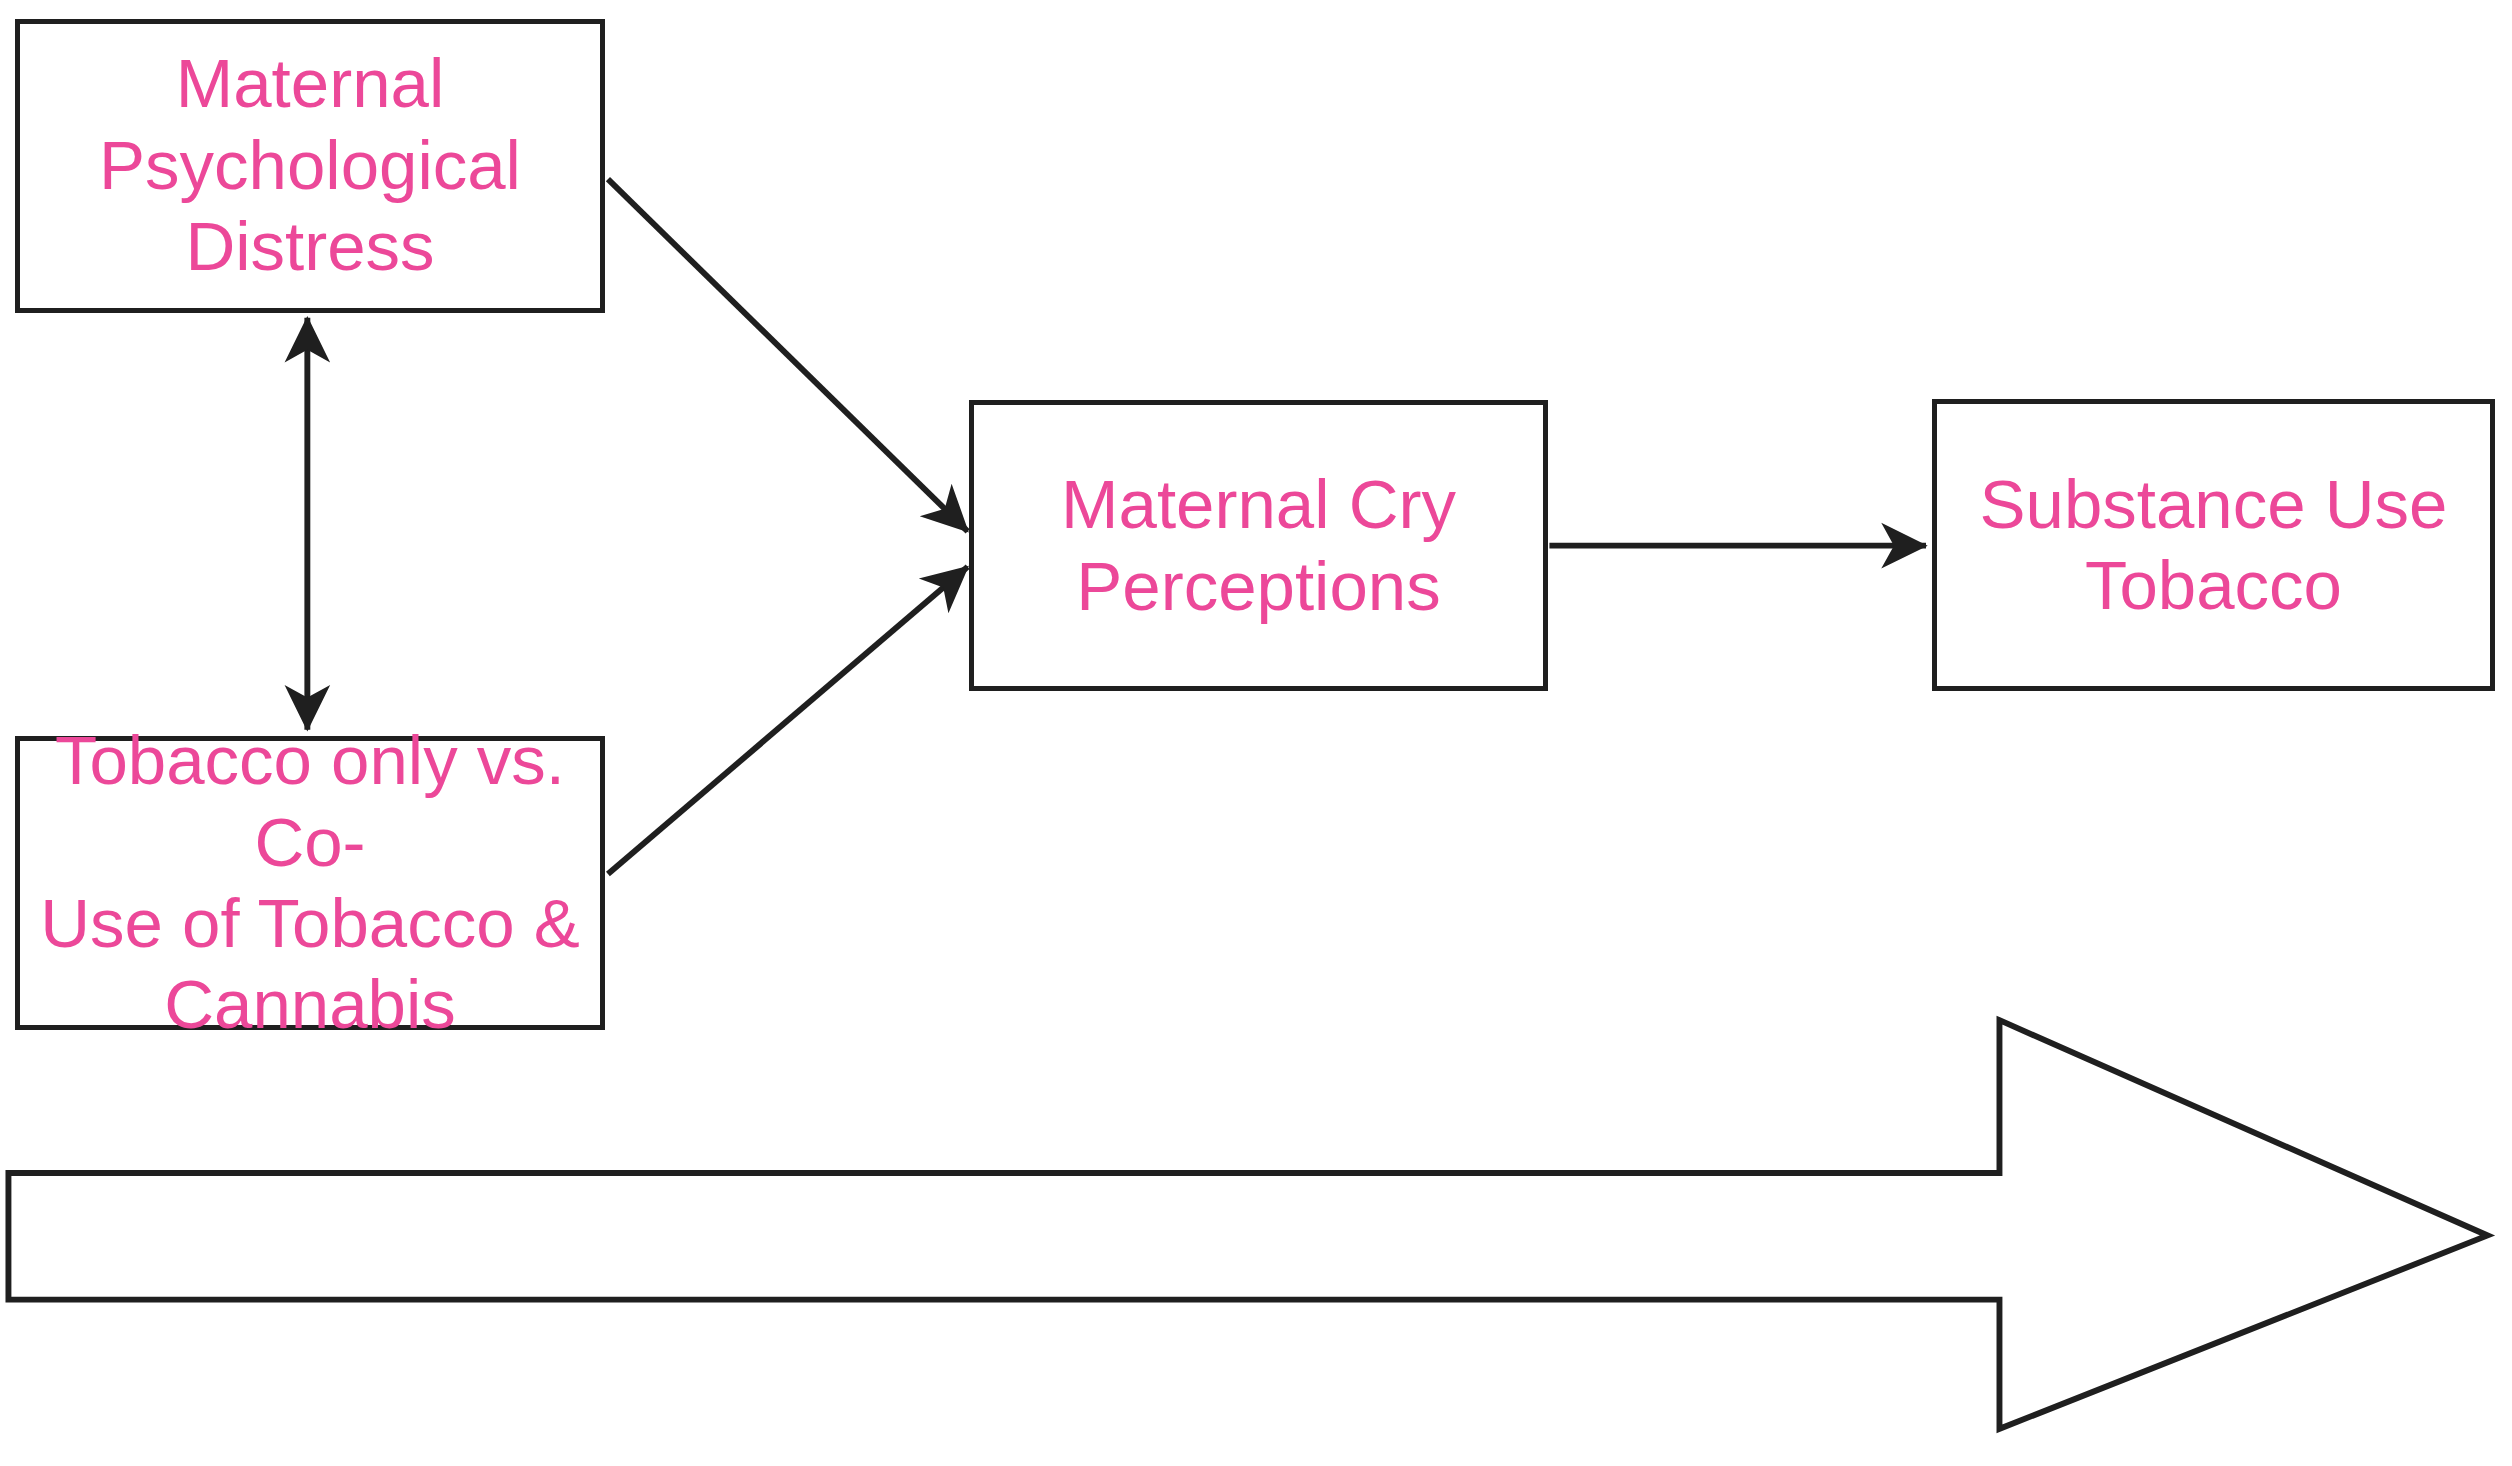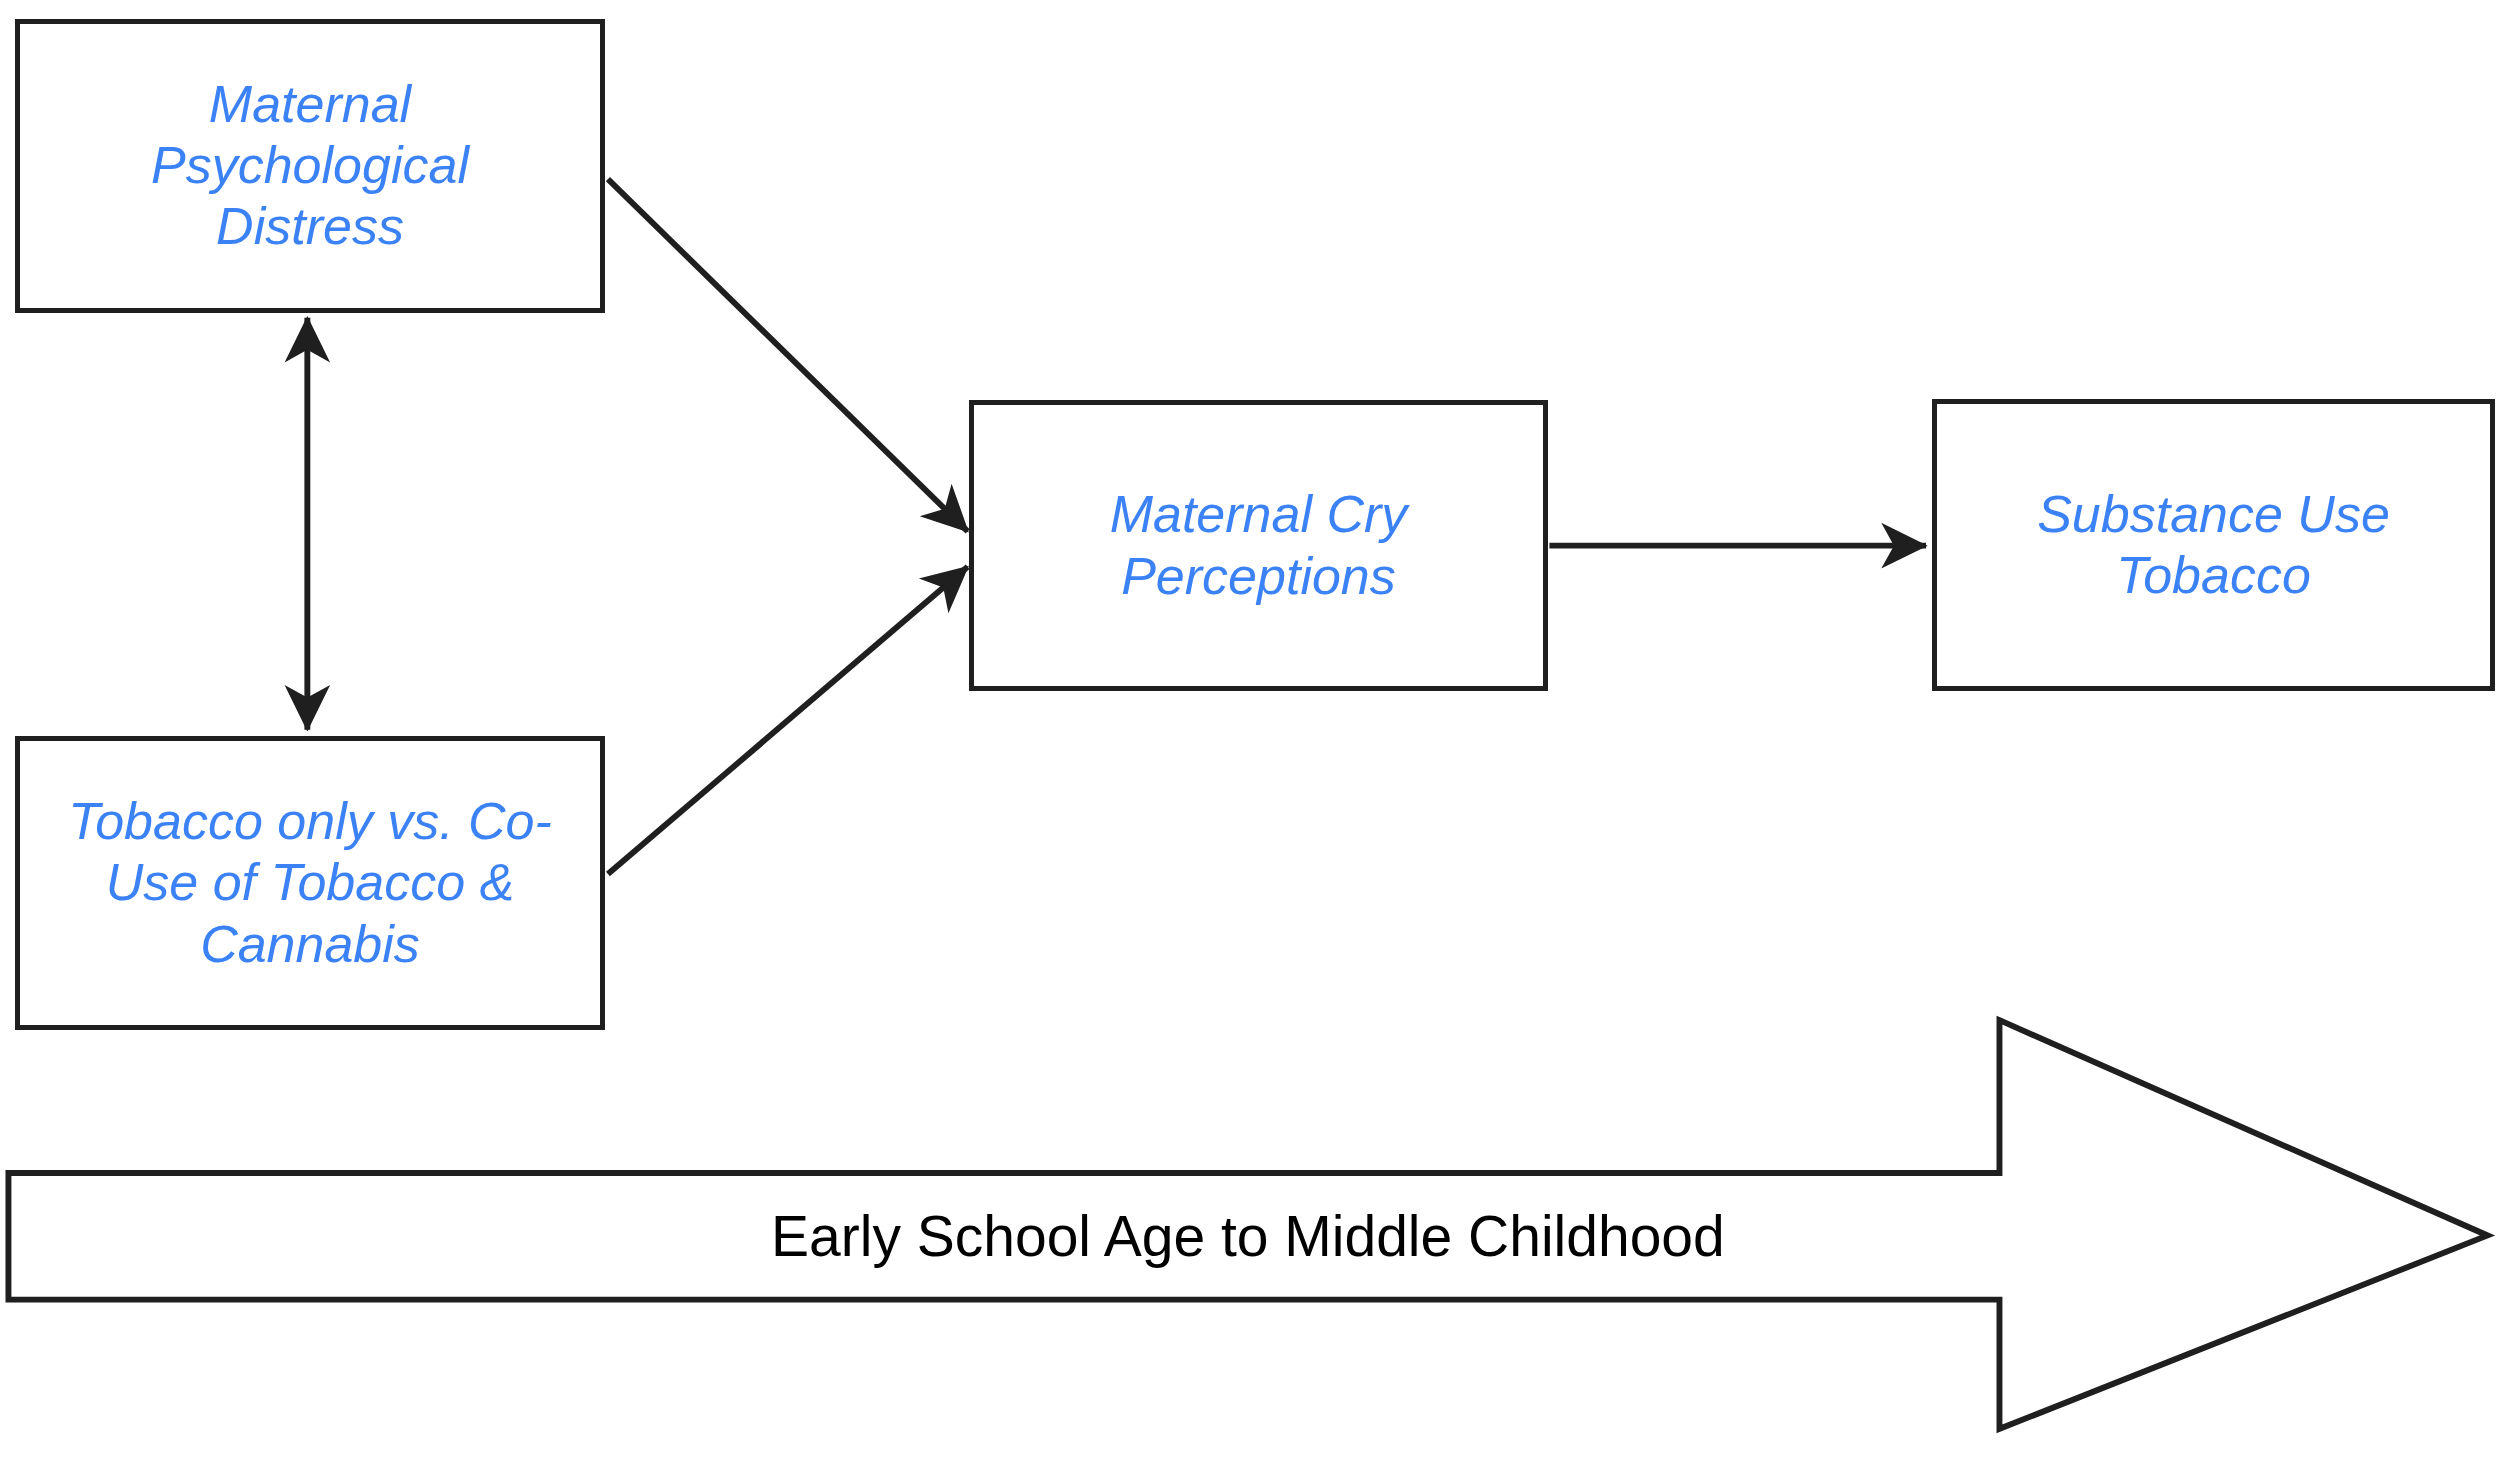--- a/index.html
+++ b/index.html
@@ -25,25 +25,24 @@
   }
   .node {
     position: absolute;
     box-sizing: border-box;
     background: #ffffff;
     border: 5.9px solid #1f1f1f;
     display: flex;
     align-items: center;
     justify-content: center;
     text-align: center;
-    font-size: 52px;
+    font-size: 69px;
     line-height: 1.18;
     white-space: pre-line;
-    color: #3b82f6;
-    font-style: italic;
+    color: #ec4899;
   }
   .node-distress  { left: 15px;   top: 18.6px;  width: 590px; height: 294px; }
   .node-tobacco   { left: 15px;   top: 736px; width: 590px; height: 294px; }
   .node-cry       { left: 969px; top: 400px; width: 579px; height: 291px; }
   .node-craving   { left: 1932px; top: 399px; width: 563px; height: 292px; }
   .timeline-label {
     position: absolute;
     left: 8.4px;
     top: 1175px;
     width: 2479px;
@@ -88,16 +87,15 @@
   <div class="node node-tobacco">Tobacco only vs. Co-
 Use of Tobacco &amp;
 Cannabis</div>
 
   <div class="node node-cry">Maternal Cry
 Perceptions</div>
 
   <div class="node node-craving">Substance Use
 Tobacco</div>
 
-  <div class="timeline-label">Early School Age to Middle Childhood</div>
 
 </div>
 
 
 </body></html>

